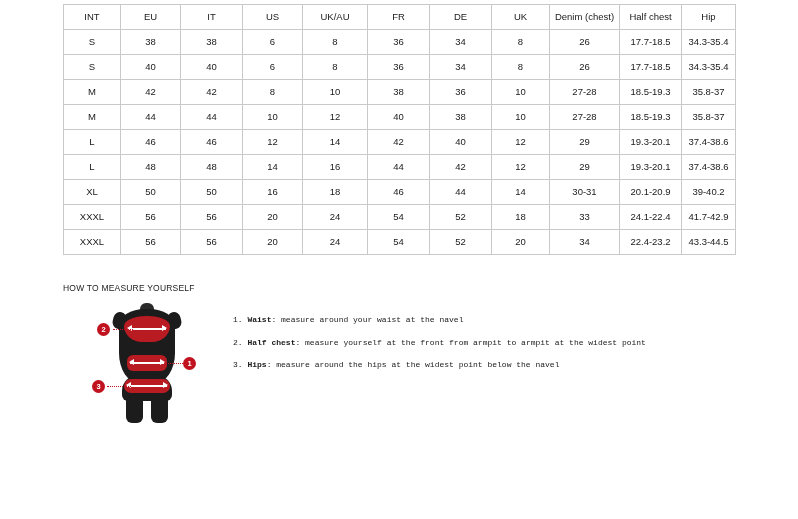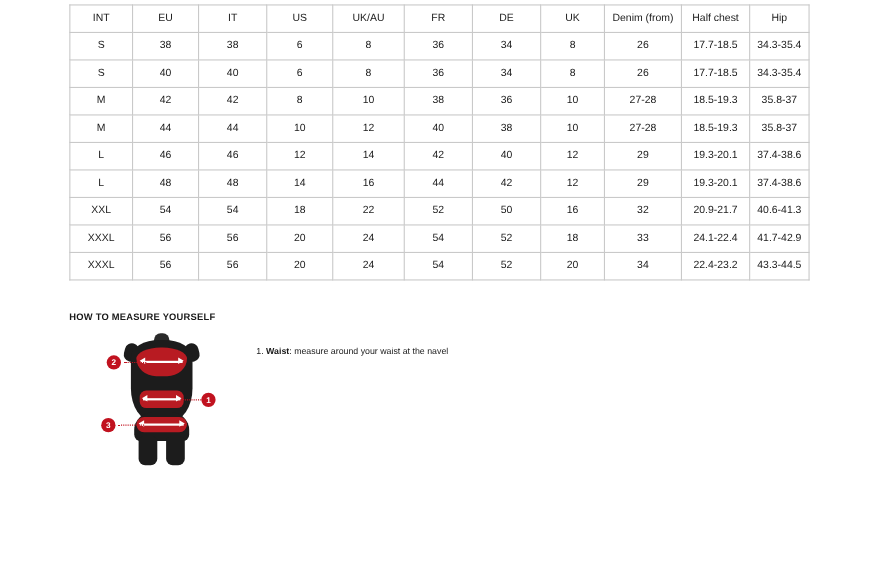--- a/index.html
+++ b/index.html
@@ -50,38 +50,39 @@
   .size-table col.c8 { width: 70px; }
   .size-table col.c9 { width: 62px; }
   .size-table col.c10 { width: 54px; }
 
   #measure-section {
     margin: 28px 0 0 63px;
     position: relative;
   }
   #measure-title {
     font-size: 8.5px;
-    font-weight: bold;
+    font-weight: normal;
     letter-spacing: 0.2px;
     color: #1a1a1a;
     margin-bottom: 10px;
   }
   #measure-body {
     display: flex;
     align-items: flex-start;
   }
   #figure-box {
     width: 120px;
     height: 125px;
     position: relative;
     margin-left: 28px;
   }
   #measure-list {
     margin-left: 22px;
     padding-top: 12px;
+    font-family: Liberation Mono, monospace;
   }
   .measure-line {
     font-size: 8px;
     color: #1a1a1a;
     margin-bottom: 13px;
     line-height: 1.2;
   }
   .measure-line b { font-weight: bold; }
 
   
@@ -221,21 +222,21 @@
     <thead>
       <tr>
         <th>INT</th>
         <th>EU</th>
         <th>IT</th>
         <th>US</th>
         <th>UK/AU</th>
         <th>FR</th>
         <th>DE</th>
         <th>UK</th>
-        <th>Denim (from)</th>
+        <th>Denim (chest)</th>
         <th>Half chest</th>
         <th>Hip</th>
       </tr>
     </thead>
     <tbody>
       <tr>
         <td>S</td>
         <td>38</td>
         <td>38</td>
         <td>6</td>
@@ -306,31 +307,31 @@
         <td>14</td>
         <td>16</td>
         <td>44</td>
         <td>42</td>
         <td>12</td>
         <td>29</td>
         <td>19.3-20.1</td>
         <td>37.4-38.6</td>
       </tr>
       <tr>
-        <td>XXL</td>
-        <td>54</td>
-        <td>54</td>
-        <td>18</td>
-        <td>22</td>
-        <td>52</td>
+        <td>XL</td>
+        <td>50</td>
         <td>50</td>
         <td>16</td>
-        <td>32</td>
-        <td>20.9-21.7</td>
-        <td>40.6-41.3</td>
+        <td>18</td>
+        <td>46</td>
+        <td>44</td>
+        <td>14</td>
+        <td>30-31</td>
+        <td>20.1-20.9</td>
+        <td>39-40.2</td>
       </tr>
       <tr>
         <td>XXXL</td>
         <td>56</td>
         <td>56</td>
         <td>20</td>
         <td>24</td>
         <td>54</td>
         <td>52</td>
         <td>18</td>
@@ -395,16 +396,24 @@
       <div class="badge" style="left:92px; top:54px;">1</div>
       <div class="badge" style="left:6px; top:20px;">2</div>
       <div class="badge" style="left:1px; top:77px;">3</div>
     </div>
 
     <div id="measure-list">
       <div class="measure-line">
         <span>1.</span>
         <b>Waist</b><span>: measure around your waist at the navel</span>
       </div>
+      <div class="measure-line">
+        <span>2.</span>
+        <b>Half chest</b><span>: measure yourself at the front from armpit to armpit at the widest point</span>
+      </div>
+      <div class="measure-line">
+        <span>3.</span>
+        <b>Hips</b><span>: measure around the hips at the widest point below the navel</span>
+      </div>
     </div>
 
   </div>
 </div>
 
 </body></html>

